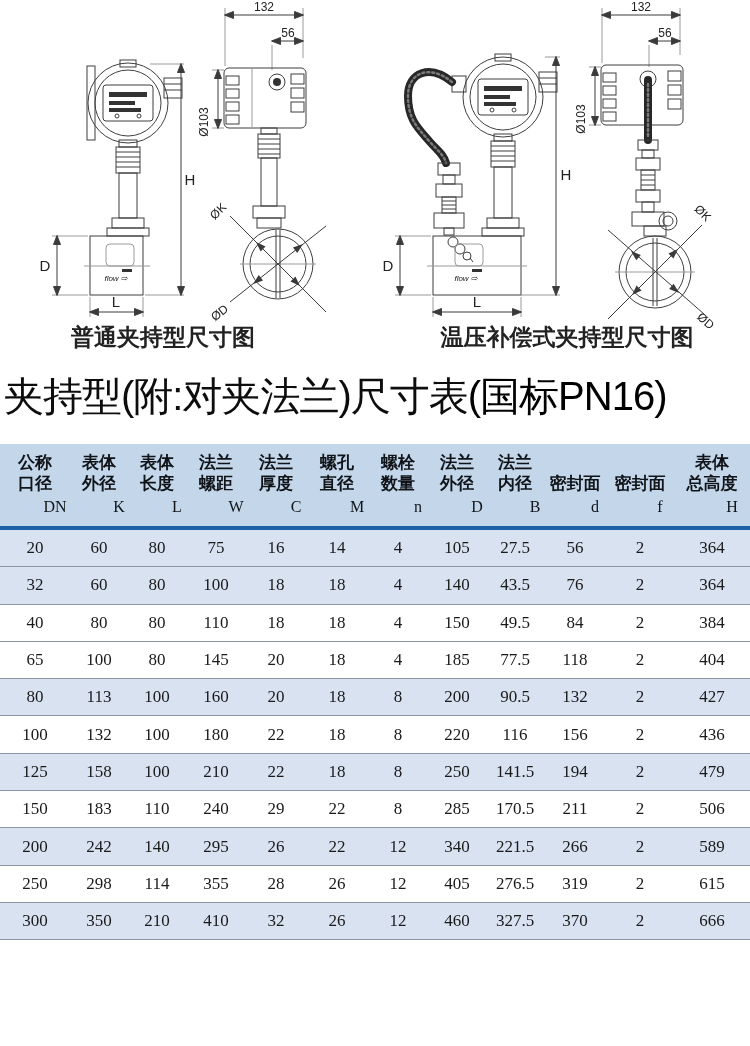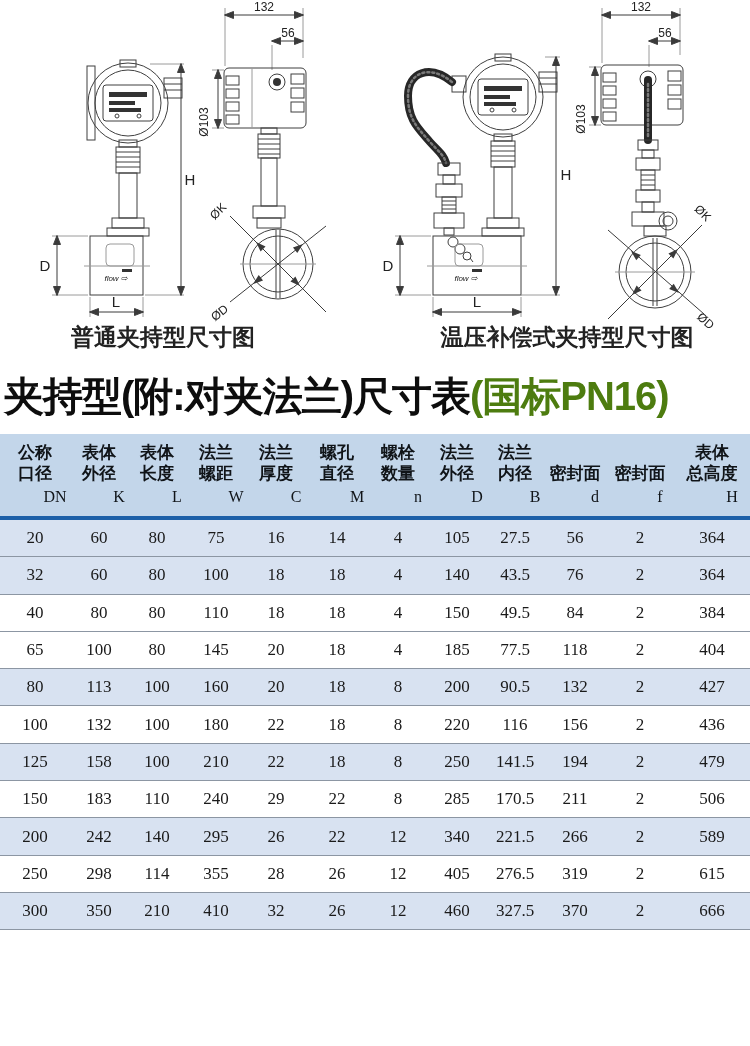--- a/index.html
+++ b/index.html
@@ -1,23 +1,23 @@
 <!DOCTYPE html>
 <html><head>
 <meta charset="utf-8">
 <style>
   html,body{margin:0;padding:0;background:#fff;}
   body{width:750px;height:1046px;overflow:hidden;font-family:"Liberation Sans",sans-serif;
        --header-bg:#c3d6ea; --row-alt:#d8e2f1; --divider:#1c60a8; --row-border:#8c96a3;}
   .figures{width:750px;height:358px;position:relative;}
   .figures svg{display:block;}
   .page-title{height:76px;display:flex;align-items:center;padding-left:4px;
-              font-size:40px;font-weight:bold;color:#0d0d0d;white-space:nowrap;letter-spacing:-1px;}
+              font-size:40px;font-weight:normal;color:#0d0d0d;white-space:nowrap;letter-spacing:-1px;}
   .page-title .red{color:#f40b0b;}
-  table.dims{width:750px;border-collapse:collapse;table-layout:fixed;border-bottom:1px solid var(--row-border);}
+  table.dims{width:750px;border-collapse:collapse;table-layout:fixed;border-bottom:1px solid var(--row-border);margin-top:10px;}
   table.dims thead th{background:var(--header-bg);height:82px;padding:0;vertical-align:middle;
       border-bottom:4px solid var(--divider);font-weight:bold;font-size:17px;color:#101418;line-height:1.22;}
   table.dims thead th .sym{font-family:"Liberation Serif",serif;font-weight:normal;font-size:16px;margin-top:3px;padding-left:40px;}
   table.dims tbody td{height:36.3px;padding:0;text-align:center;vertical-align:middle;
       font-family:"Liberation Serif",serif;font-size:17px;color:#1a1a1a;border-top:1px solid var(--row-border);}
   table.dims tbody tr:first-child td{border-top:none;}
   table.dims tbody tr.alt{background:var(--row-alt);}
   .tech{stroke:#3f3f3f;fill:none;stroke-width:1;}
   .tech text{stroke:none;fill:#222;font-family:"Liberation Sans",sans-serif;}
   .tech .bar{fill:#333;stroke:none;}
@@ -255,21 +255,21 @@
     <text class="dimtxt" transform="translate(703,324) rotate(41)">ØD</text>
   </g>
 
   <text class="caption" x="163" y="345">普通夹持型尺寸图</text>
   <text class="caption" x="567" y="345">温压补偿式夹持型尺寸图</text>
 </svg>
 </div>
 
 <div class="page-title">
   <span>夹持型(附:对夹法兰)尺寸表</span>
-    <span class="red" style="color: #4d7c0f;">(国标PN16)</span>
+    <span class="red" style="color: #000000;">(国标PN16)</span>
 </div>
 
 <table class="dims">
   <colgroup id="cols">
       <col style="width: 70px;">
       <col style="width: 58px;">
       <col style="width: 58px;">
       <col style="width: 60px;">
       <col style="width: 60px;">
       <col style="width: 62px;">

